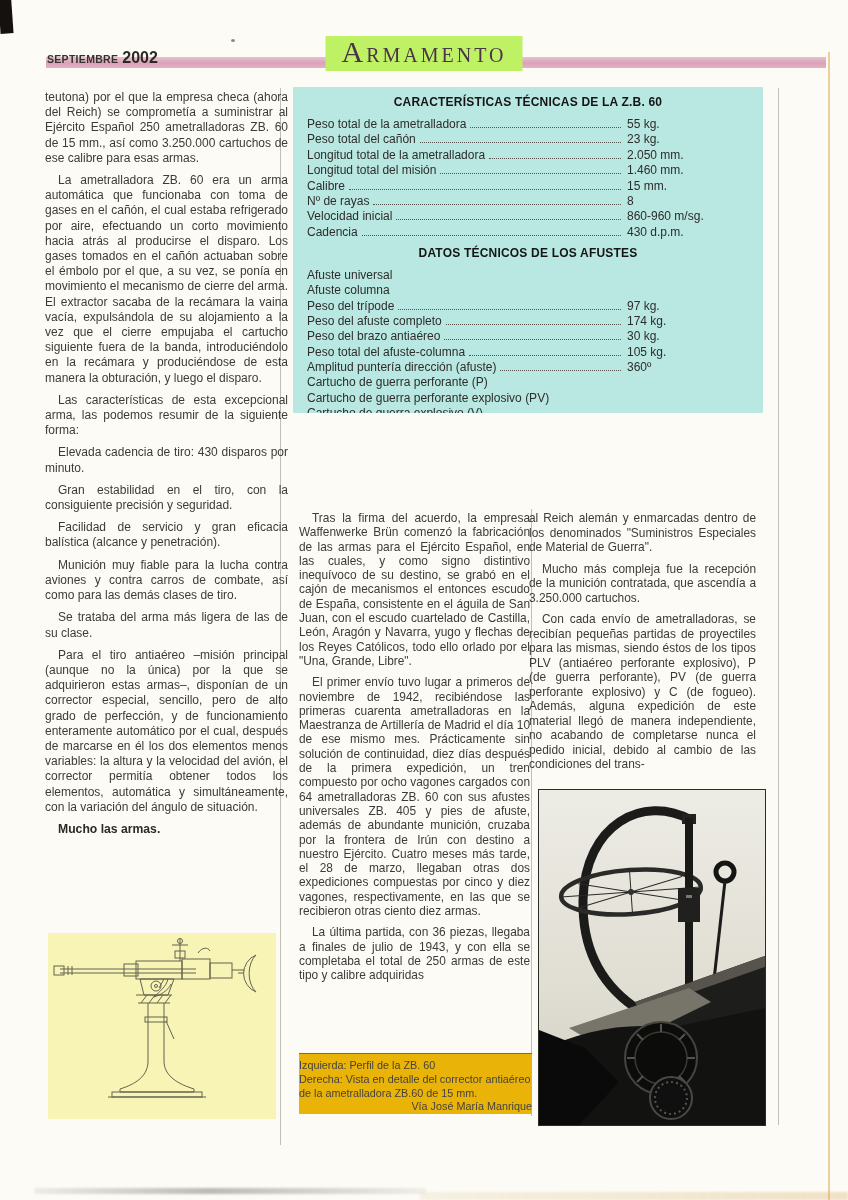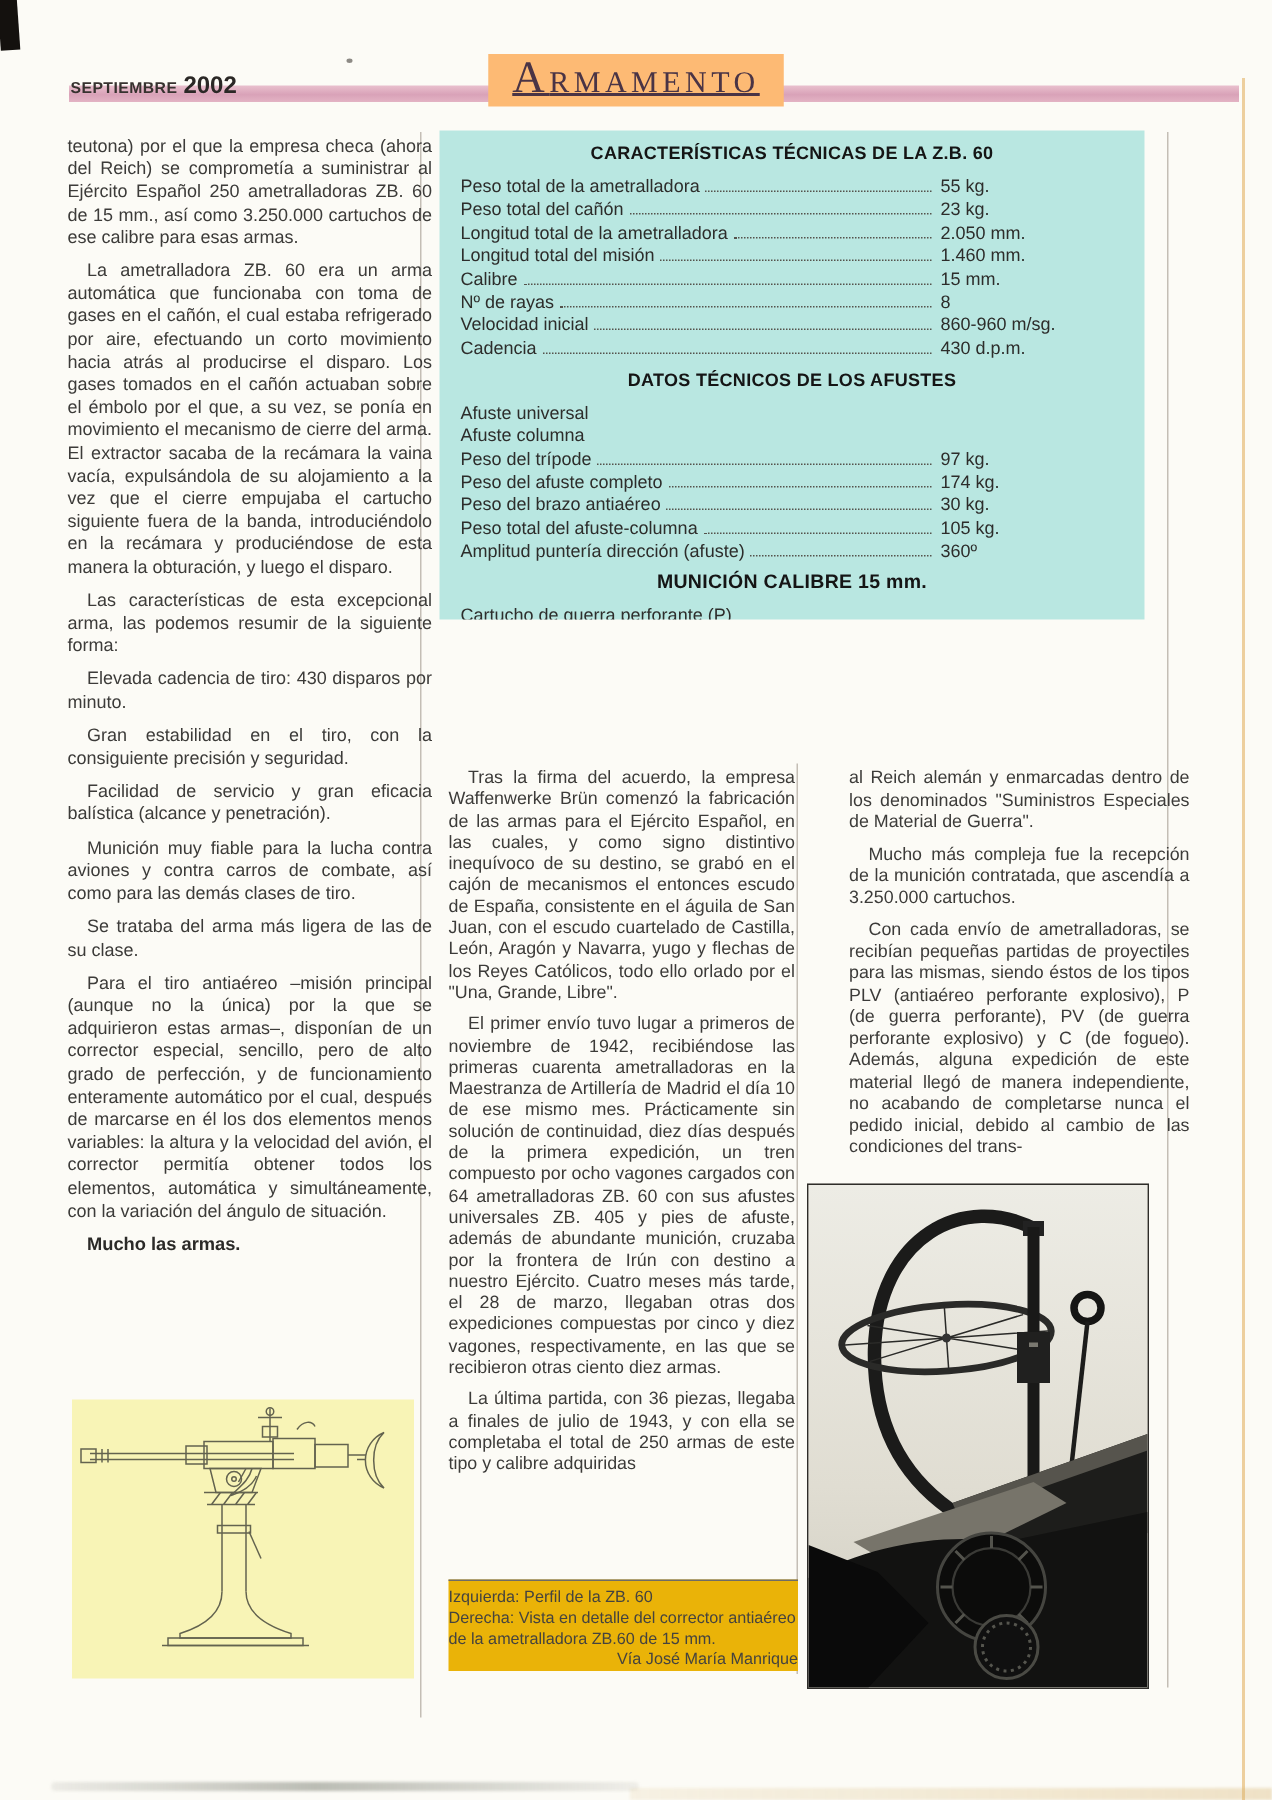--- a/index.html
+++ b/index.html
@@ -6,23 +6,23 @@
   .page{position:relative;width:848px;height:1200px;margin:0 auto;background:#fcfbf6;
         overflow:hidden;font-family:"Liberation Sans",sans-serif;color:#3c3b39;}
 
   
   .band{position:absolute;left:46px;top:57px;width:780px;height:11px;
         background:linear-gradient(to bottom,#e9c0ce,#d9a2b8 55%,#e3b3c4);}
   .issue{position:absolute;left:47px;top:49px;white-space:nowrap;z-index:3;}
   .issue .month{font-size:10.5px;font-weight:bold;letter-spacing:.3px;color:#37322f;}
   .issue .year{font-size:16px;font-weight:bold;color:#2b2826;margin-left:4px;margin-top:28px;}
   .page-title{position:absolute;left:424px;top:36px;transform:translateX(-50%);
-        background:#fdba74;padding:0 16px;z-index:2;
+        background:#bef264;padding:0 16px;z-index:2;
         font-family:"Liberation Serif",serif;font-size:20px;letter-spacing:3px;
-        color:#4a3445;line-height:32px;text-decoration:underline;}
+        color:#4a3445;line-height:32px;}
   .page-title::first-letter{font-size:30px;}
 
   
   .vrule{position:absolute;width:1px;background:#c4beb5;}
   .corner-mark{position:absolute;left:-2px;top:-3px;width:13px;height:37px;background:#14110e;
         transform:rotate(-4deg);transform-origin:top left;}
   .tiny-dot{position:absolute;left:231px;top:39px;width:4px;height:3px;background:#8d8a85;border-radius:50%;}
   .edge-right{position:absolute;left:828px;top:52px;width:2px;height:1148px;background:rgba(222,163,69,.5);}
   .bottom-smudge{position:absolute;left:34px;top:1188px;width:392px;height:6px;border-radius:3px;
         background:linear-gradient(to right,rgba(130,128,118,.12),rgba(108,112,100,.45) 45%,rgba(130,128,118,.1));
@@ -42,21 +42,21 @@
   .srow .dots{flex:1;align-self:flex-end;height:0;margin:0 6px 2px 4px;
         border-bottom:1.7px dotted #55534c;}
   .srow .val{width:122px;white-space:nowrap;}
 
   
   .col{position:absolute;text-align:justify;}
   .col p{margin:0 0 7px;text-indent:13px;}
   .col p.noindent{text-indent:0;}
   .col1{left:45px;top:90px;width:243px;font-size:12px;line-height:15.2px;}
   .col2{left:299px;top:511px;width:231px;font-size:11.9px;line-height:14.3px;}
-  .col3{left:566px;top:511px;width:227px;font-size:11.9px;line-height:14.5px;}
+  .col3{left:529px;top:511px;width:227px;font-size:11.9px;line-height:14.5px;}
   .subhead{font-weight:bold;font-size:12.2px;color:#2b2a28;margin-top:5px;text-indent:13px;text-align:left;}
 
   
   .drawing{position:absolute;left:48px;top:933px;width:228px;height:186px;background:#f8f4b6;z-index:2;}
   .drawing svg{display:block;width:100%;height:100%;}
   .photo{position:absolute;left:538px;top:789px;width:228px;height:337px;border:1px solid #2e2c29;
         box-sizing:border-box;background:#e2dfd6;z-index:2;}
   .photo svg{display:block;width:100%;height:100%;}
 
   
@@ -154,21 +154,20 @@
         <span class="lbl">Peso total del afuste-columna</span>
         <span class="dots"></span>
         <span class="val">105 kg.</span>
       </div>
     <div class="srow">
         <span class="lbl">Amplitud puntería dirección (afuste)</span>
         <span class="dots"></span>
         <span class="val">360º</span>
       </div>
 
-    <div class="sec-title big">MUNICIÓN CALIBRE 15 mm.</div>
 
     <div class="srow">
         <span class="lbl">Cartucho de guerra perforante (P)</span>
       </div>
     <div class="srow">
         <span class="lbl">Cartucho de guerra perforante explosivo (PV)</span>
       </div>
     <div class="srow">
         <span class="lbl">Cartucho de guerra explosivo (V)</span>
       </div>

